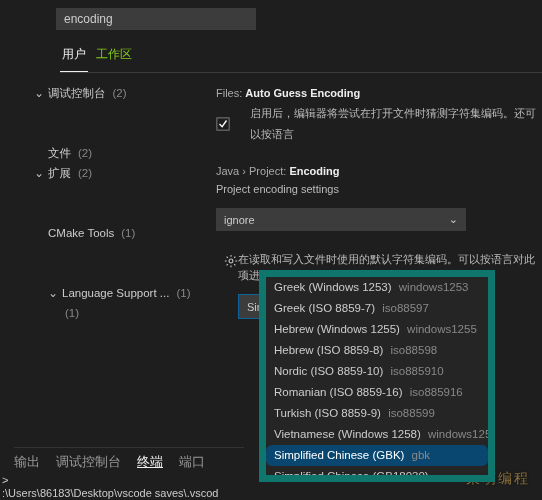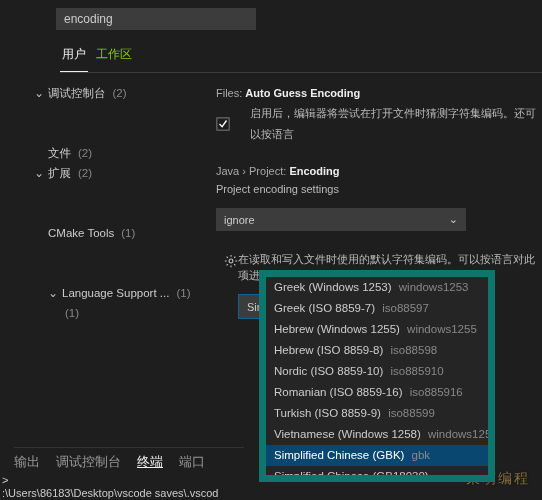--- a/index.html
+++ b/index.html
@@ -23,21 +23,21 @@
 .setting-title .name { color: #eee; font-weight: 600; }
 .check-row { display: flex; align-items: center; gap: 20px; color: #bbb; line-height: 21px; justify-content: space-between; }
 .check-row svg { flex-shrink: 0; }
 .desc { color: #bbb; margin-bottom: 5px; line-height: 16px; }
 .select { background: #3c3c3c; border: none; color: #ccc; padding: 5px 8px; width: 250px; display: flex; justify-content: space-between; align-items: center; cursor: pointer; position: relative; margin-top: 11px; }
 .select.outlined { border: 1px solid #0e639c; width: 254px; }
 .gear-col { width: 22px; display: flex; justify-content: flex-end; align-items: flex-start; padding-top: 3px; }
 .setting-row { display: flex; }
 .dropdown { position: absolute; left: 259px; top: 270px; width: 236px; background: #252526; border: 7px solid #0f766e; z-index: 10; max-height: 212px; overflow: hidden; }
 .dd-item { padding: 3px 8px; font-size: 11.5px; line-height: 15px; color: #ccc; cursor: pointer; white-space: nowrap; overflow: hidden; }
-.dd-item.sel { background: #094771; color: #fff; }
+.dd-item.sel { background: #094771; color: #fff; border-radius: 6px; }
 .dd-sec { color: #888; margin-left: 4px; }
 .terminal-tabs { position: absolute; bottom: 24px; left: 14px; display: flex; gap: 16px; padding: 5px 0; font-size: 13px; color: #999; border-top: 1px solid #333; width: 230px; }
 .term-tab.active { color: #eee; text-decoration: underline; }
 .terminal-body { position: absolute; bottom: 0; left: 2px; font-family: Consolas, monospace; font-size: 11px; color: #ccc; line-height: 13px; }
 .watermark { position: absolute; right: 12px; bottom: 12px; color: #c8a050; font-size: 14px; opacity: 0.6; text-shadow: 0 0 3px #000; letter-spacing: 2px; }
 </style>
 </head>
 <body>
 
 

